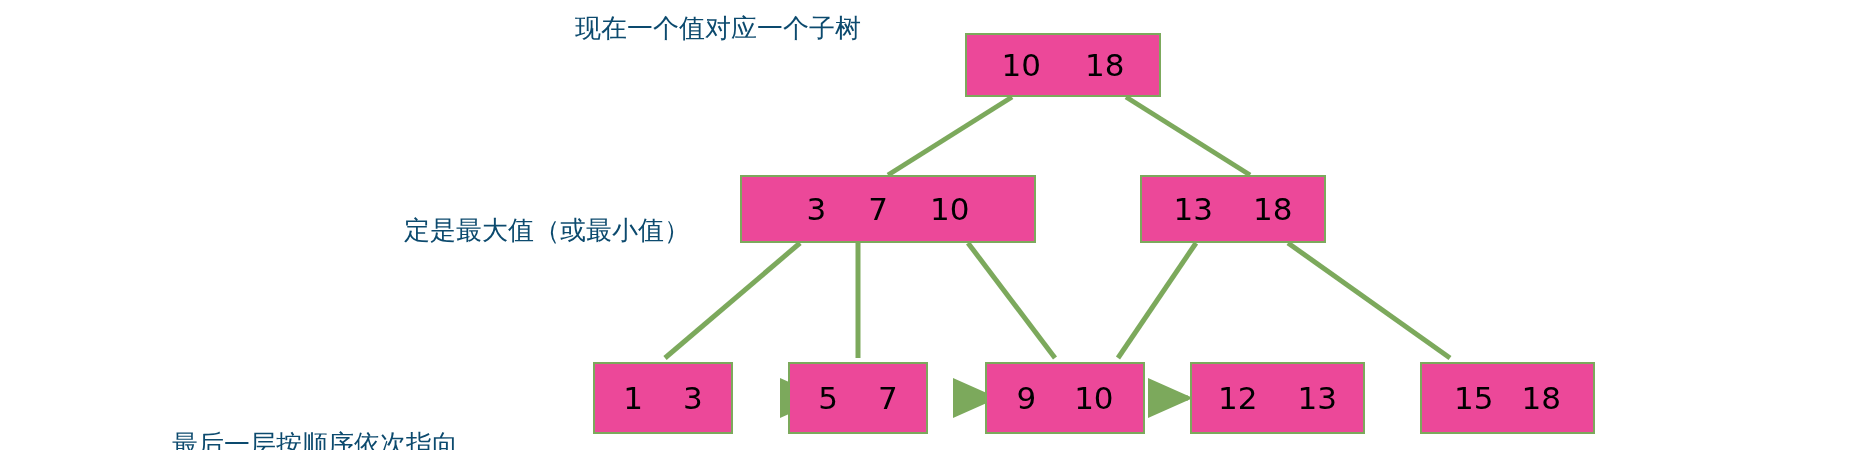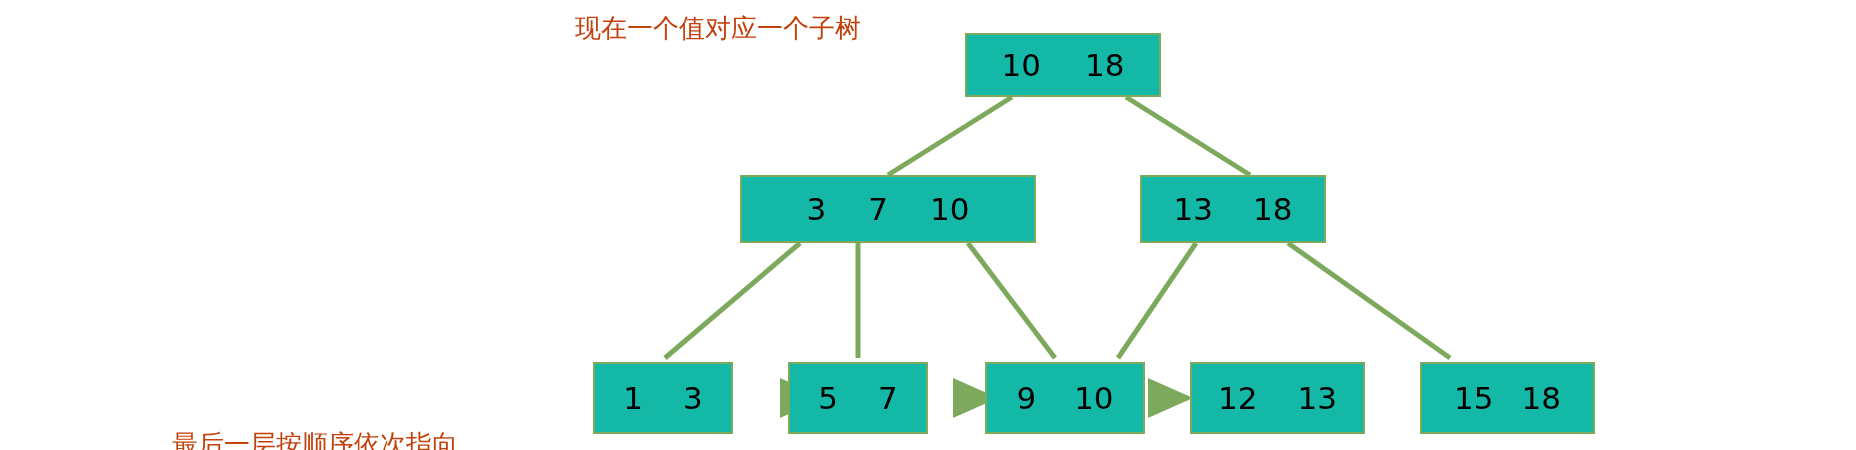--- a/index.html
+++ b/index.html
@@ -19,21 +19,21 @@
     position: absolute;
     left: 0;
     top: 0;
     width: 1856px;
     height: 450px;
     pointer-events: none;
   }
   .node {
     position: absolute;
     box-sizing: border-box;
-    background: #14b8a6;
+    background: #ec4899;
     border: 2px solid #7CA95C;
     display: flex;
     align-items: center;
     justify-content: center;
     z-index: 3;
   }
   .node .keys {
     display: flex;
     align-items: center;
     justify-content: center;
@@ -42,21 +42,21 @@
   .node .key {
     color: #000000;
     font-family: "DejaVu Sans", "Liberation Sans", sans-serif;
     font-size: 31px;
     line-height: 1;
     text-align: center;
     white-space: nowrap;
   }
   .annot {
     position: absolute;
-    color: #c2410c;
+    color: #0c4a6e;
     font-family: "DejaVu Sans", "Liberation Sans", sans-serif;
     font-size: 26px;
     line-height: 33px;
     white-space: pre;
     z-index: 4;
   }
   .annot.right-align { text-align: right; }
 </style>
 </head>
 <body>
@@ -88,20 +88,21 @@
       <line x1="625" y1="398" x2="655" y2="398"></line>
       <line x1="790" y1="398" x2="820" y2="398"></line>
       <line x1="963" y1="398" x2="993" y2="398"></line>
       <line x1="1158" y1="398" x2="1188" y2="398"></line>
     </g>
   </svg>
 
   <div class="annot" style="left:575px; top:12px;">现在一个值对应一个子树</div>
 
   <div class="annot right-align" style="left:330px; top:148px; width:360px;">
+    <div>定是最大值（或最小值）</div>
     
   </div>
 
   <div class="annot" style="left:172px; top:362px;">
     <div>最后一层按顺序依次指向</div>
     
   </div>
 
   <div class="node" style="left:965px; top:33px; width:196px; height:64px;">
     <div class="keys" style="gap:44px;">

